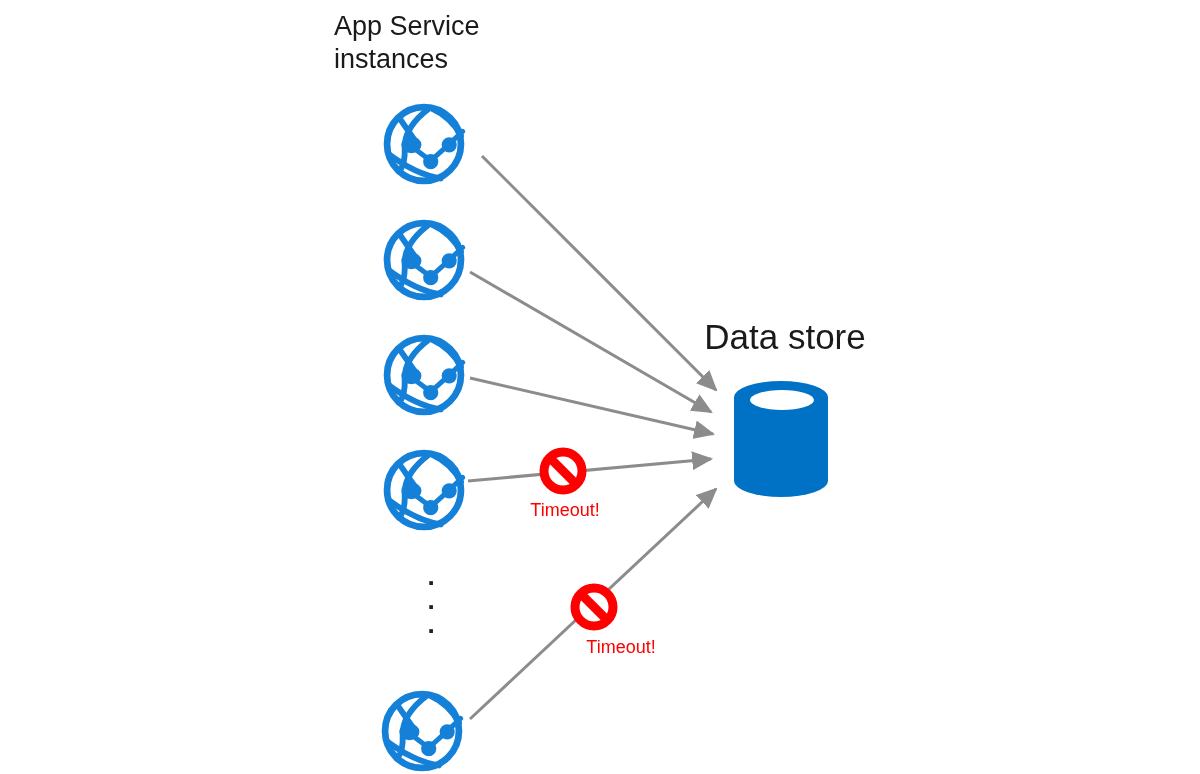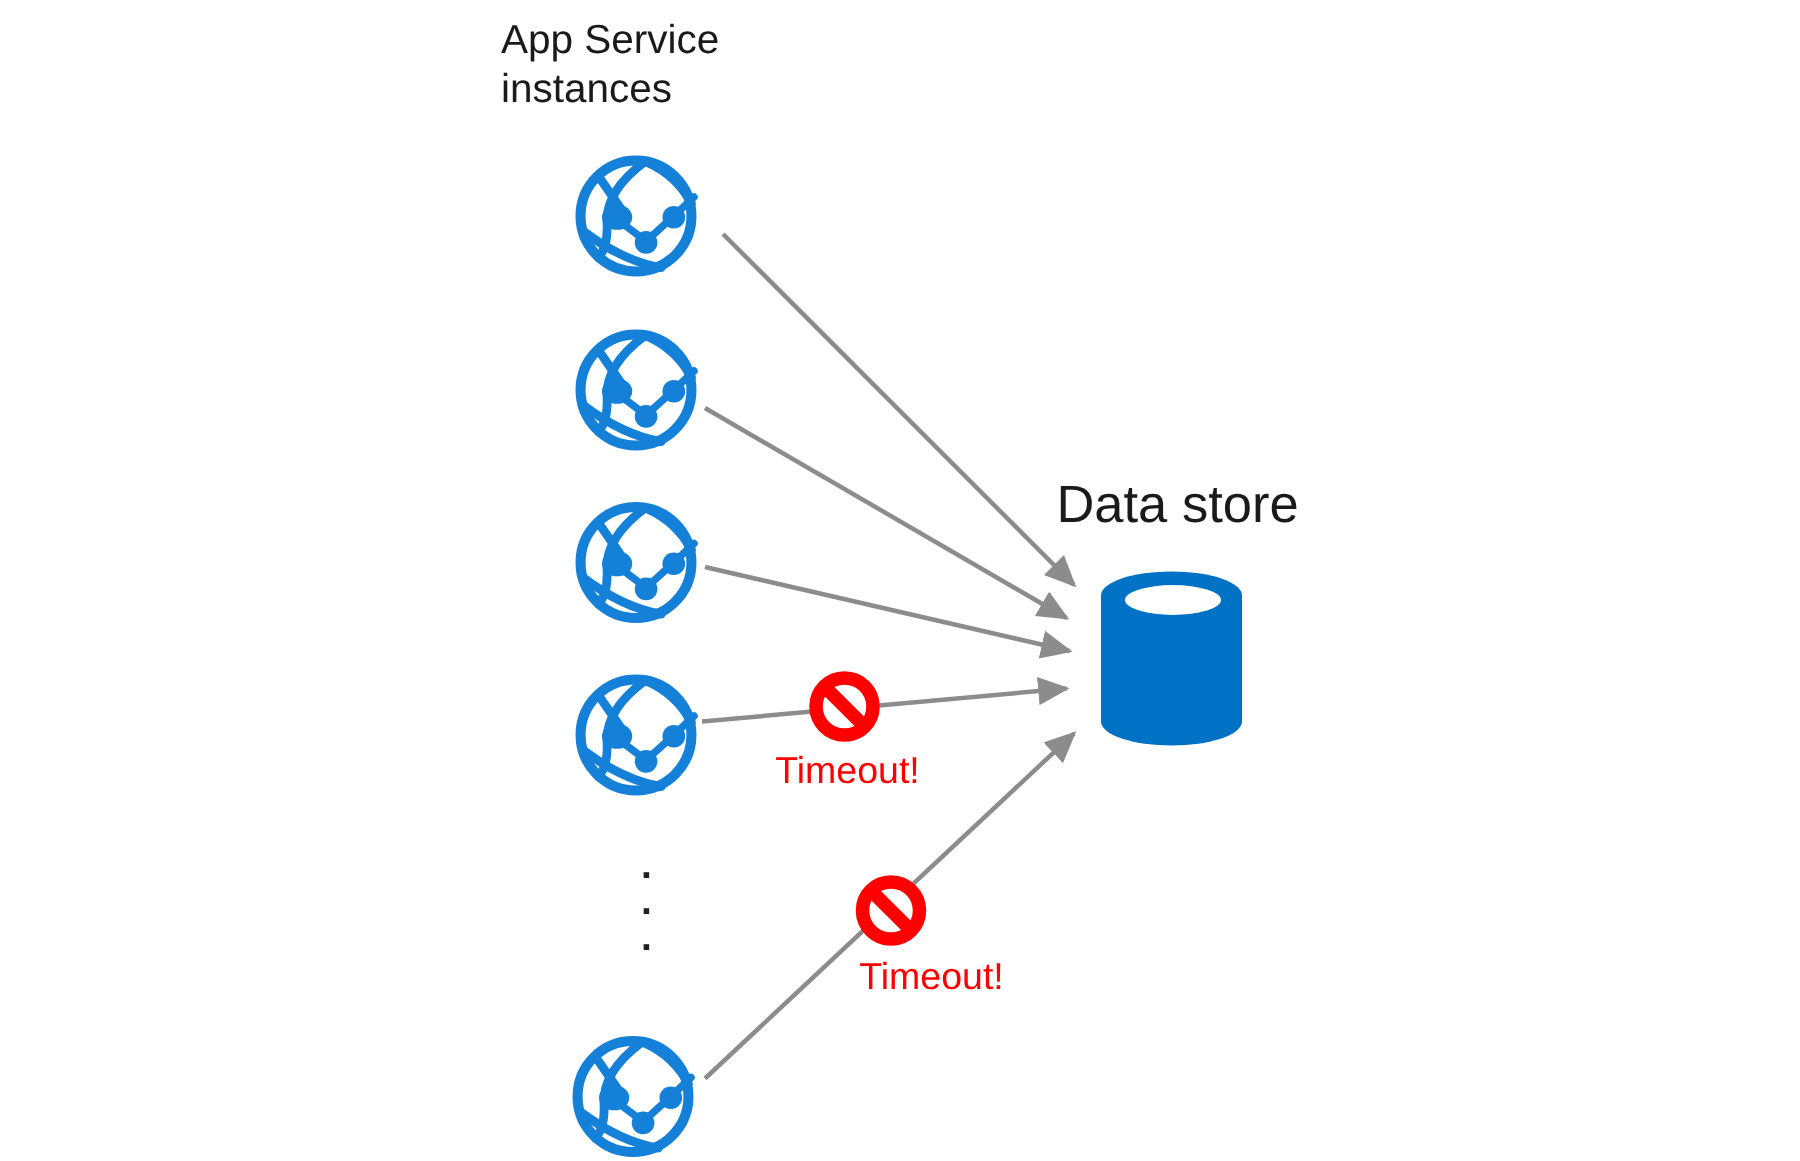--- a/index.html
+++ b/index.html
@@ -29,21 +29,21 @@
     left: 700px; top: 299px; width: 170px;
     text-align: center;
     font-size: 35px;
     color: var(--text-color, #1a1a1a);
     z-index: 4;
     margin-top: 18px;
   }
   .timeout-label {
     width: 124px;
     text-align: center;
-    font-size: 25px;
+    font-size: 18px;
     color: var(--error-red, #ff0000);
     z-index: 5;
   }
   .timeout-label.t1 { left: 503px; top: 500px; }
   .timeout-label.t2 { left: 559px; top: 637px; }
 
   .connections-layer {
     left: 0; top: 0; width: 1200px; height: 774px;
     z-index: 1;
     pointer-events: none;

